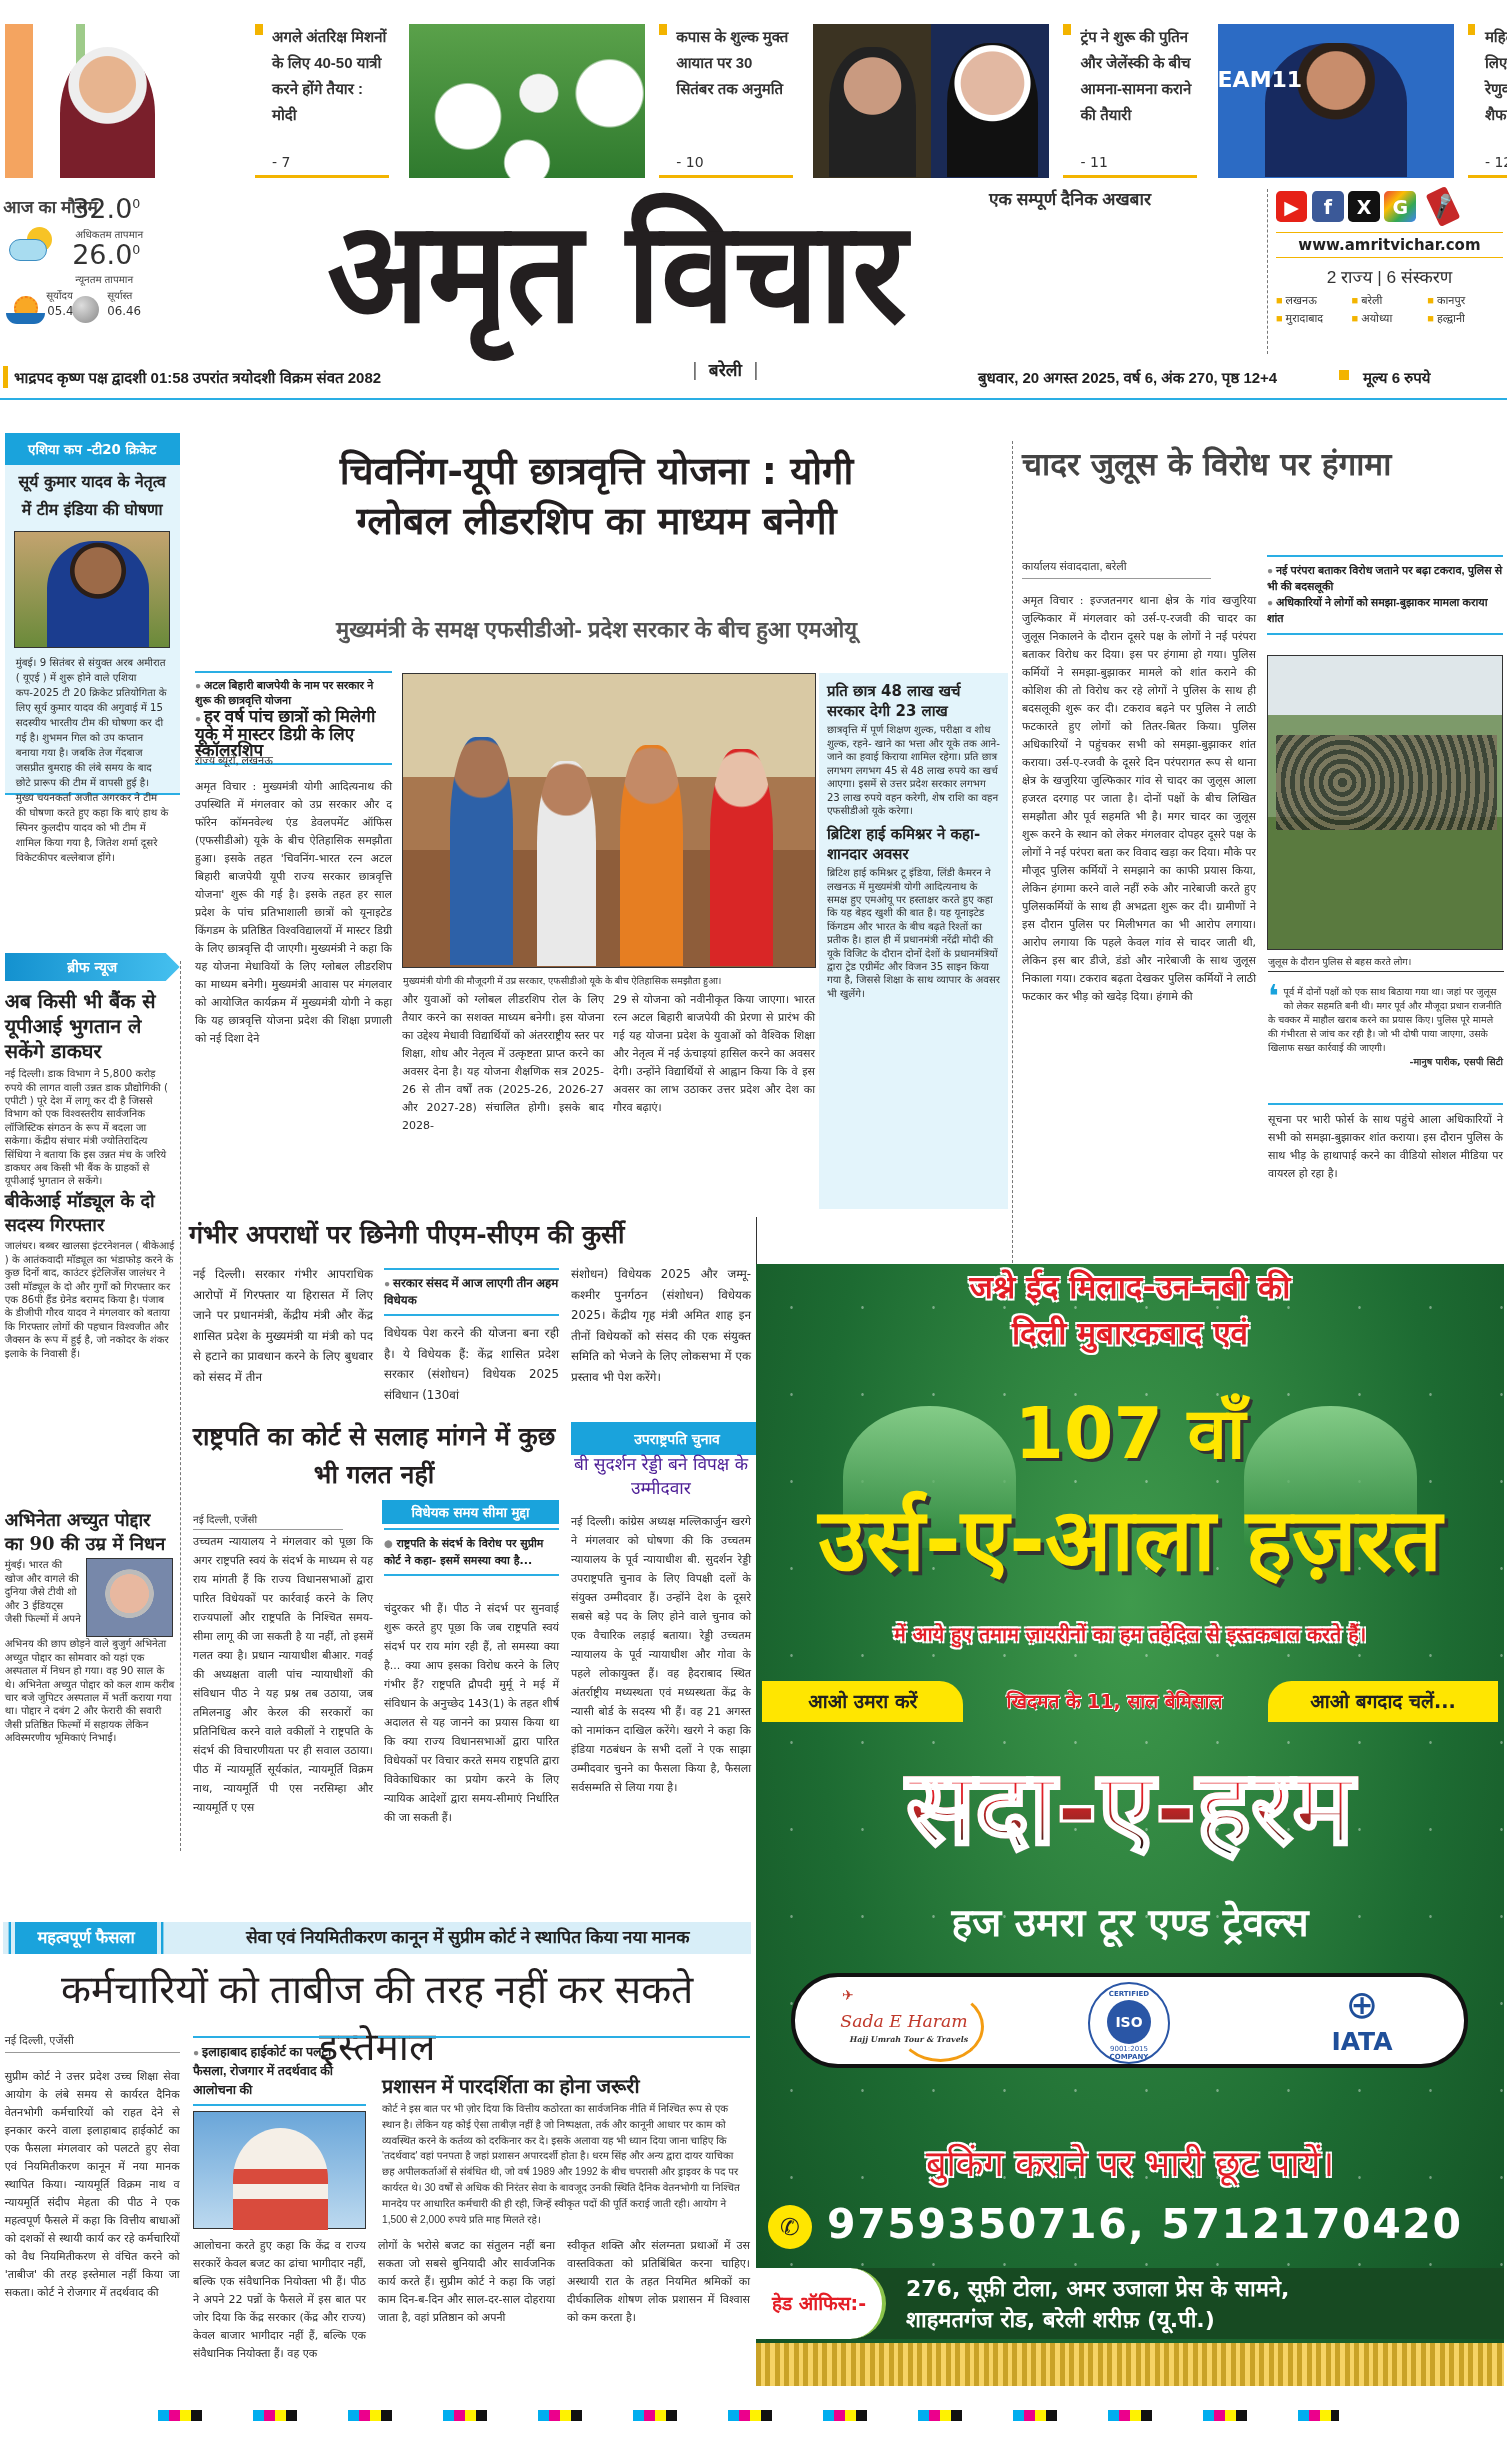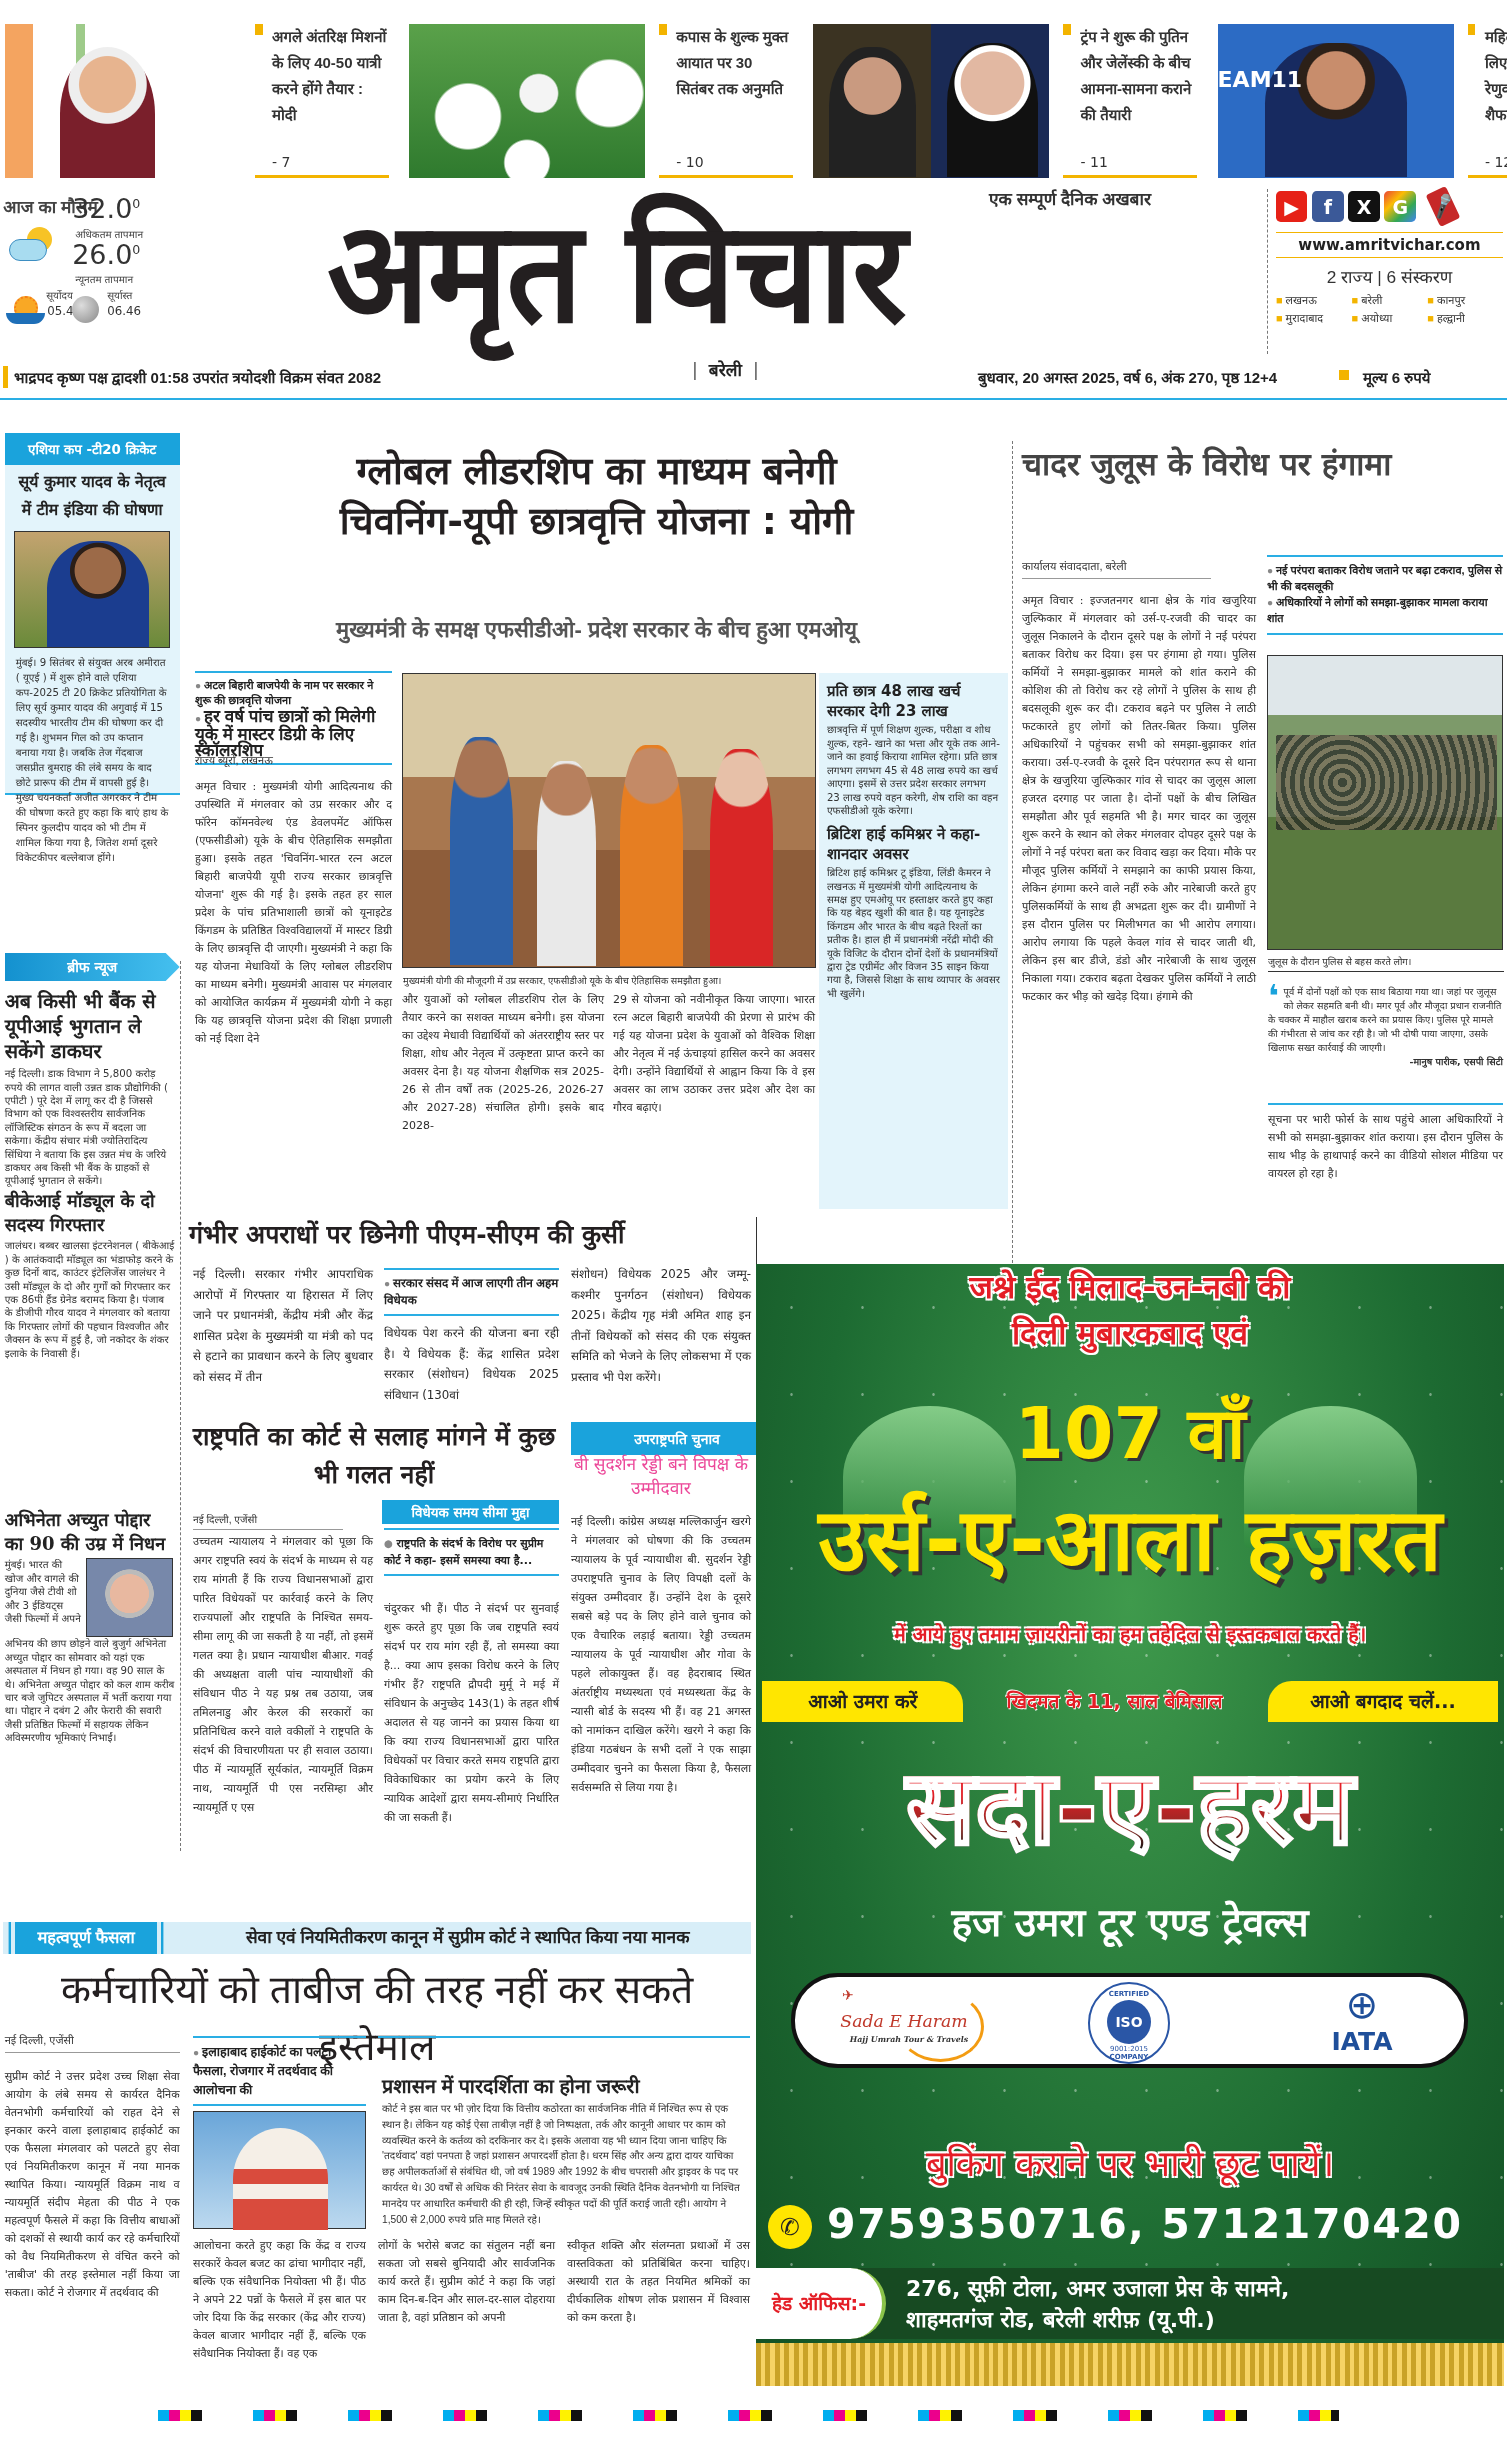--- a/index.html
+++ b/index.html
@@ -143,22 +143,22 @@
 <div class="abs" style="left:4.7px;top:1508px;width:170px">
   <div style="font-size:18px;font-weight:bold;line-height:23.6px;color:#222" class="serif">अभिनेता अच्युत पोद्दार का 90 की उम्र में निधन</div>
   <div style="display:flex;gap:4.7px;margin-top:3.2px">
     <p style="font-size:10.2px;line-height:13.4px;color:#333;width:77px">मुंबई। भारत की खोज और वागले की दुनिया जैसे टीवी शो और 3 ईडियट्स जैसी फिल्मों में अपने</p>
     <div class="photo" style="width:87px;height:79px;background:radial-gradient(circle at 50% 45%,#e8b8a0 0 32%,#bbb 33% 40%,#78a 41%)"></div>
   </div>
   <p style="font-size:10.2px;line-height:13.4px;color:#333">अभिनय की छाप छोड़ने वाले बुजुर्ग अभिनेता अच्युत पोद्दार का सोमवार को यहां एक अस्पताल में निधन हो गया। वह 90 साल के थे। अभिनेता अच्युत पोद्दार को कल शाम करीब चार बजे जुपिटर अस्पताल में भर्ती कराया गया था। पोद्दार ने दबंग 2 और फेरारी की सवारी जैसी प्रतिष्ठित फिल्मों में सहायक लेकिन अविस्मरणीय भूमिकाएं निभाईं।</p>
 </div>
 
 <div class="abs" style="left:195px;top:446px;width:803px;text-align:center;font-size:38px;font-weight:bold;line-height:50px;color:#231f20">
+  <div>चिवनिंग-यूपी छात्रवृत्ति योजना : योगी</div>
   <div>ग्लोबल लीडरशिप का माध्यम बनेगी</div>
-  <div>चिवनिंग-यूपी छात्रवृत्ति योजना : योगी</div>
 </div>
 <div class="abs cond" style="left:195px;top:613px;width:803px;text-align:center;font-size:22px;font-weight:bold;color:#555">मुख्यमंत्री के समक्ष एफसीडीओ- प्रदेश सरकार के बीच हुआ एमओयू</div>
 
 <div class="abs" style="left:195px;top:671px;width:197px;border-top:2.4px solid #2aaee4;border-bottom:2.4px solid #2aaee4;padding:4.7px 0">
   <div class="bullet cond" style="font-size:11px;line-height:15.8px">अटल बिहारी बाजपेयी के नाम पर सरकार ने शुरू की छात्रवृत्ति योजना</div>
   <div class="bullet cond" style="font-size:17px;line-height:15.8px">हर वर्ष पांच छात्रों को मिलेगी यूके में मास्टर डिग्री के लिए स्कॉलरशिप</div>
 </div>
 <div class="abs cond" style="left:195px;top:752px;font-size:11px;color:#333">राज्य ब्यूरो, लखनऊ</div>
 <p class="abs col-text" style="left:195px;top:778px;width:197px;font-size:11px;line-height:18px">अमृत विचार : मुख्यमंत्री योगी आदित्यनाथ की उपस्थिति में मंगलवार को उप्र सरकार और द फॉरेन कॉमनवेल्थ एंड डेवलपमेंट ऑफिस (एफसीडीओ) यूके के बीच ऐतिहासिक समझौता हुआ। इसके तहत 'चिवनिंग-भारत रत्न अटल बिहारी बाजपेयी यूपी राज्य सरकार छात्रवृत्ति योजना' शुरू की गई है। इसके तहत हर साल प्रदेश के पांच प्रतिभाशाली छात्रों को यूनाइटेड किंगडम के प्रतिष्ठित विश्वविद्यालयों में मास्टर डिग्री के लिए छात्रवृत्ति दी जाएगी। मुख्यमंत्री ने कहा कि यह योजना मेधावियों के लिए ग्लोबल लीडरशिप का माध्यम बनेगी। मुख्यमंत्री आवास पर मंगलवार को आयोजित कार्यक्रम में मुख्यमंत्री योगी ने कहा कि यह छात्रवृत्ति योजना प्रदेश की शिक्षा प्रणाली को नई दिशा देने</p>
 
@@ -213,21 +213,21 @@
 <div class="abs serif" style="left:189px;top:1418px;width:370px;font-size:25px;line-height:38px;color:#231f20;text-align:center;font-weight:bold">राष्ट्रपति का कोर्ट से सलाह मांगने में कुछ भी गलत नहीं</div>
 <div class="abs cond" style="left:193px;top:1512px;width:150px;font-size:10.2px;color:#333;border-bottom:0.8px solid #999;padding-bottom:3.2px">नई दिल्ली, एजेंसी</div>
 <div class="abs tag" style="left:382px;top:1500px;width:177px;font-size:13.4px;padding:3.2px 0">विधेयक समय सीमा मुद्दा</div>
 <p class="abs col-text" style="left:193px;top:1532px;width:180px;font-size:11px;line-height:19px">उच्चतम न्यायालय ने मंगलवार को पूछा कि अगर राष्ट्रपति स्वयं के संदर्भ के माध्यम से यह राय मांगती हैं कि राज्य विधानसभाओं द्वारा पारित विधेयकों पर कार्रवाई करने के लिए राज्यपालों और राष्ट्रपति के निश्चित समय-सीमा लागू की जा सकती है या नहीं, तो इसमें गलत क्या है। प्रधान न्यायाधीश बीआर. गवई की अध्यक्षता वाली पांच न्यायाधीशों की संविधान पीठ ने यह प्रश्न तब उठाया, जब तमिलनाडु और केरल की सरकारों का प्रतिनिधित्व करने वाले वकीलों ने राष्ट्रपति के संदर्भ की विचारणीयता पर ही सवाल उठाया। पीठ में न्यायमूर्ति सूर्यकांत, न्यायमूर्ति विक्रम नाथ, न्यायमूर्ति पी एस नरसिम्हा और न्यायमूर्ति ए एस</p>
 <div class="abs" style="left:384px;top:1528px;width:175px;border-top:2.4px solid #2aaee4;border-bottom:2.4px solid #2aaee4;padding:4.7px 0">
   <div class="bullet" style="font-size:11px;line-height:17.3px">राष्ट्रपति के संदर्भ के विरोध पर सुप्रीम कोर्ट ने कहा- इसमें समस्या क्या है...</div>
 </div>
 <p class="abs col-text" style="left:384px;top:1599px;width:175px;font-size:11px;line-height:19px">चंदुरकर भी हैं। पीठ ने संदर्भ पर सुनवाई शुरू करते हुए पूछा कि जब राष्ट्रपति स्वयं संदर्भ पर राय मांग रही हैं, तो समस्या क्या है... क्या आप इसका विरोध करने के लिए गंभीर हैं? राष्ट्रपति द्रौपदी मुर्मू ने मई में संविधान के अनुच्छेद 143(1) के तहत शीर्ष अदालत से यह जानने का प्रयास किया था कि क्या राज्य विधानसभाओं द्वारा पारित विधेयकों पर विचार करते समय राष्ट्रपति द्वारा विवेकाधिकार का प्रयोग करने के लिए न्यायिक आदेशों द्वारा समय-सीमाएं निर्धारित की जा सकती हैं।</p>
 
 <div class="abs tag" style="left:571px;top:1422px;width:212px;font-size:14px;padding:7px 0">उपराष्ट्रपति चुनाव</div>
-<div class="abs serif" style="left:571px;top:1453px;width:180px;font-size:17.3px;line-height:23.6px;color:#ec4899;text-align:center">बी सुदर्शन रेड्डी बने विपक्ष के उम्मीदवार</div>
+<div class="abs serif" style="left:571px;top:1453px;width:180px;font-size:17.3px;line-height:23.6px;color:#4c1d95;text-align:center">बी सुदर्शन रेड्डी बने विपक्ष के उम्मीदवार</div>
 <p class="abs col-text" style="left:571px;top:1512px;width:180px;font-size:11px;line-height:19px">नई दिल्ली। कांग्रेस अध्यक्ष मल्लिकार्जुन खरगे ने मंगलवार को घोषणा की कि उच्चतम न्यायालय के पूर्व न्यायाधीश बी. सुदर्शन रेड्डी उपराष्ट्रपति चुनाव के लिए विपक्षी दलों के संयुक्त उम्मीदवार हैं। उन्होंने देश के दूसरे सबसे बड़े पद के लिए होने वाले चुनाव को एक वैचारिक लड़ाई बताया। रेड्डी उच्चतम न्यायालय के पूर्व न्यायाधीश और गोवा के पहले लोकायुक्त हैं। वह हैदराबाद स्थित अंतर्राष्ट्रीय मध्यस्थता एवं मध्यस्थता केंद्र के न्यासी बोर्ड के सदस्य भी हैं। वह 21 अगस्त को नामांकन दाखिल करेंगे। खरगे ने कहा कि इंडिया गठबंधन के सभी दलों ने एक साझा उम्मीदवार चुनने का फैसला किया है, फैसला सर्वसम्मति से लिया गया है।</p>
 
 <div class="abs" style="left:756px;top:1264px;width:748px;height:1122px;background:radial-gradient(ellipse at 50% 30%,#3f9a4c,#1d6b32 60%,#135024);overflow:hidden">
   <div class="abs" style="left:0;top:0;width:100%;height:100%;background-image:radial-gradient(#fff 0.8px,transparent 1.6px);background-size:71px 87px;opacity:.4"></div>
   <div class="abs" style="left:87px;top:142px;width:173px;height:142px;border-radius:50% 50% 6.3px 6.3px;background:linear-gradient(#9be09b,#2f8a3e);opacity:.8"></div>
   <div class="abs" style="left:488px;top:142px;width:173px;height:142px;border-radius:50% 50% 6.3px 6.3px;background:linear-gradient(#9be09b,#2f8a3e);opacity:.8"></div>
   <div class="abs" style="left:118px;top:0;width:512px;text-align:center;color:#e41e26;font-size:31.5px;font-weight:900;line-height:46px;text-shadow:1.6px 1.6px 0 #fff,-1.6px -1.6px 0 #fff,1.6px -1.6px 0 #fff,-1.6px 1.6px 0 #fff">
     <div>जश्ने ईद मिलाद-उन-नबी की</div>
     <div>दिली मुबारकबाद एवं</div>
   </div>

